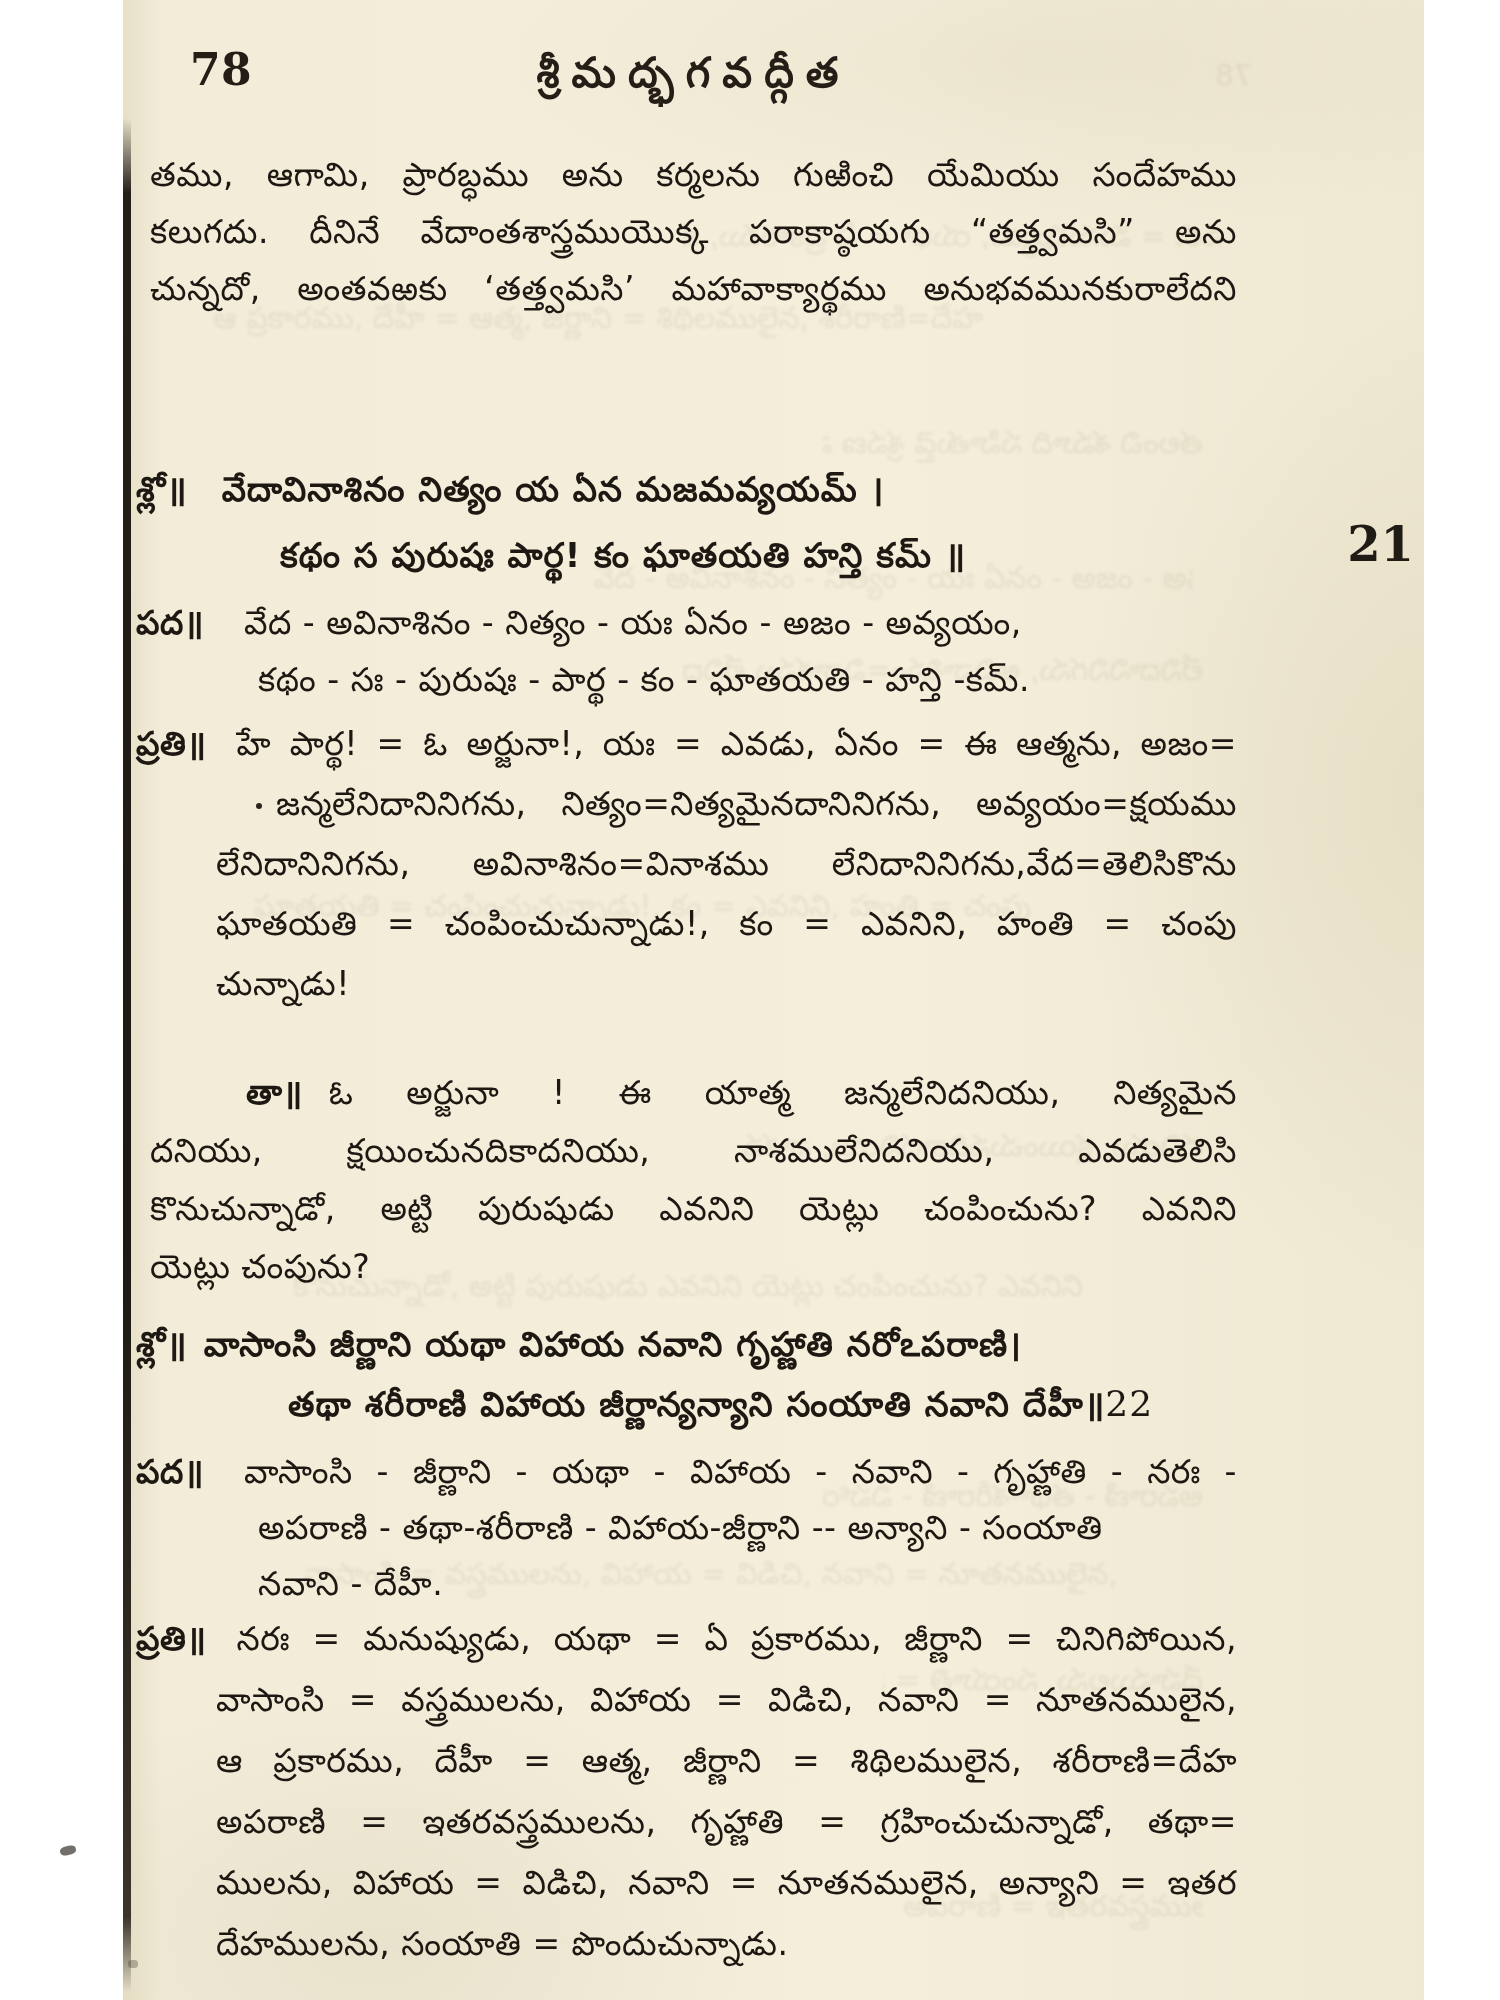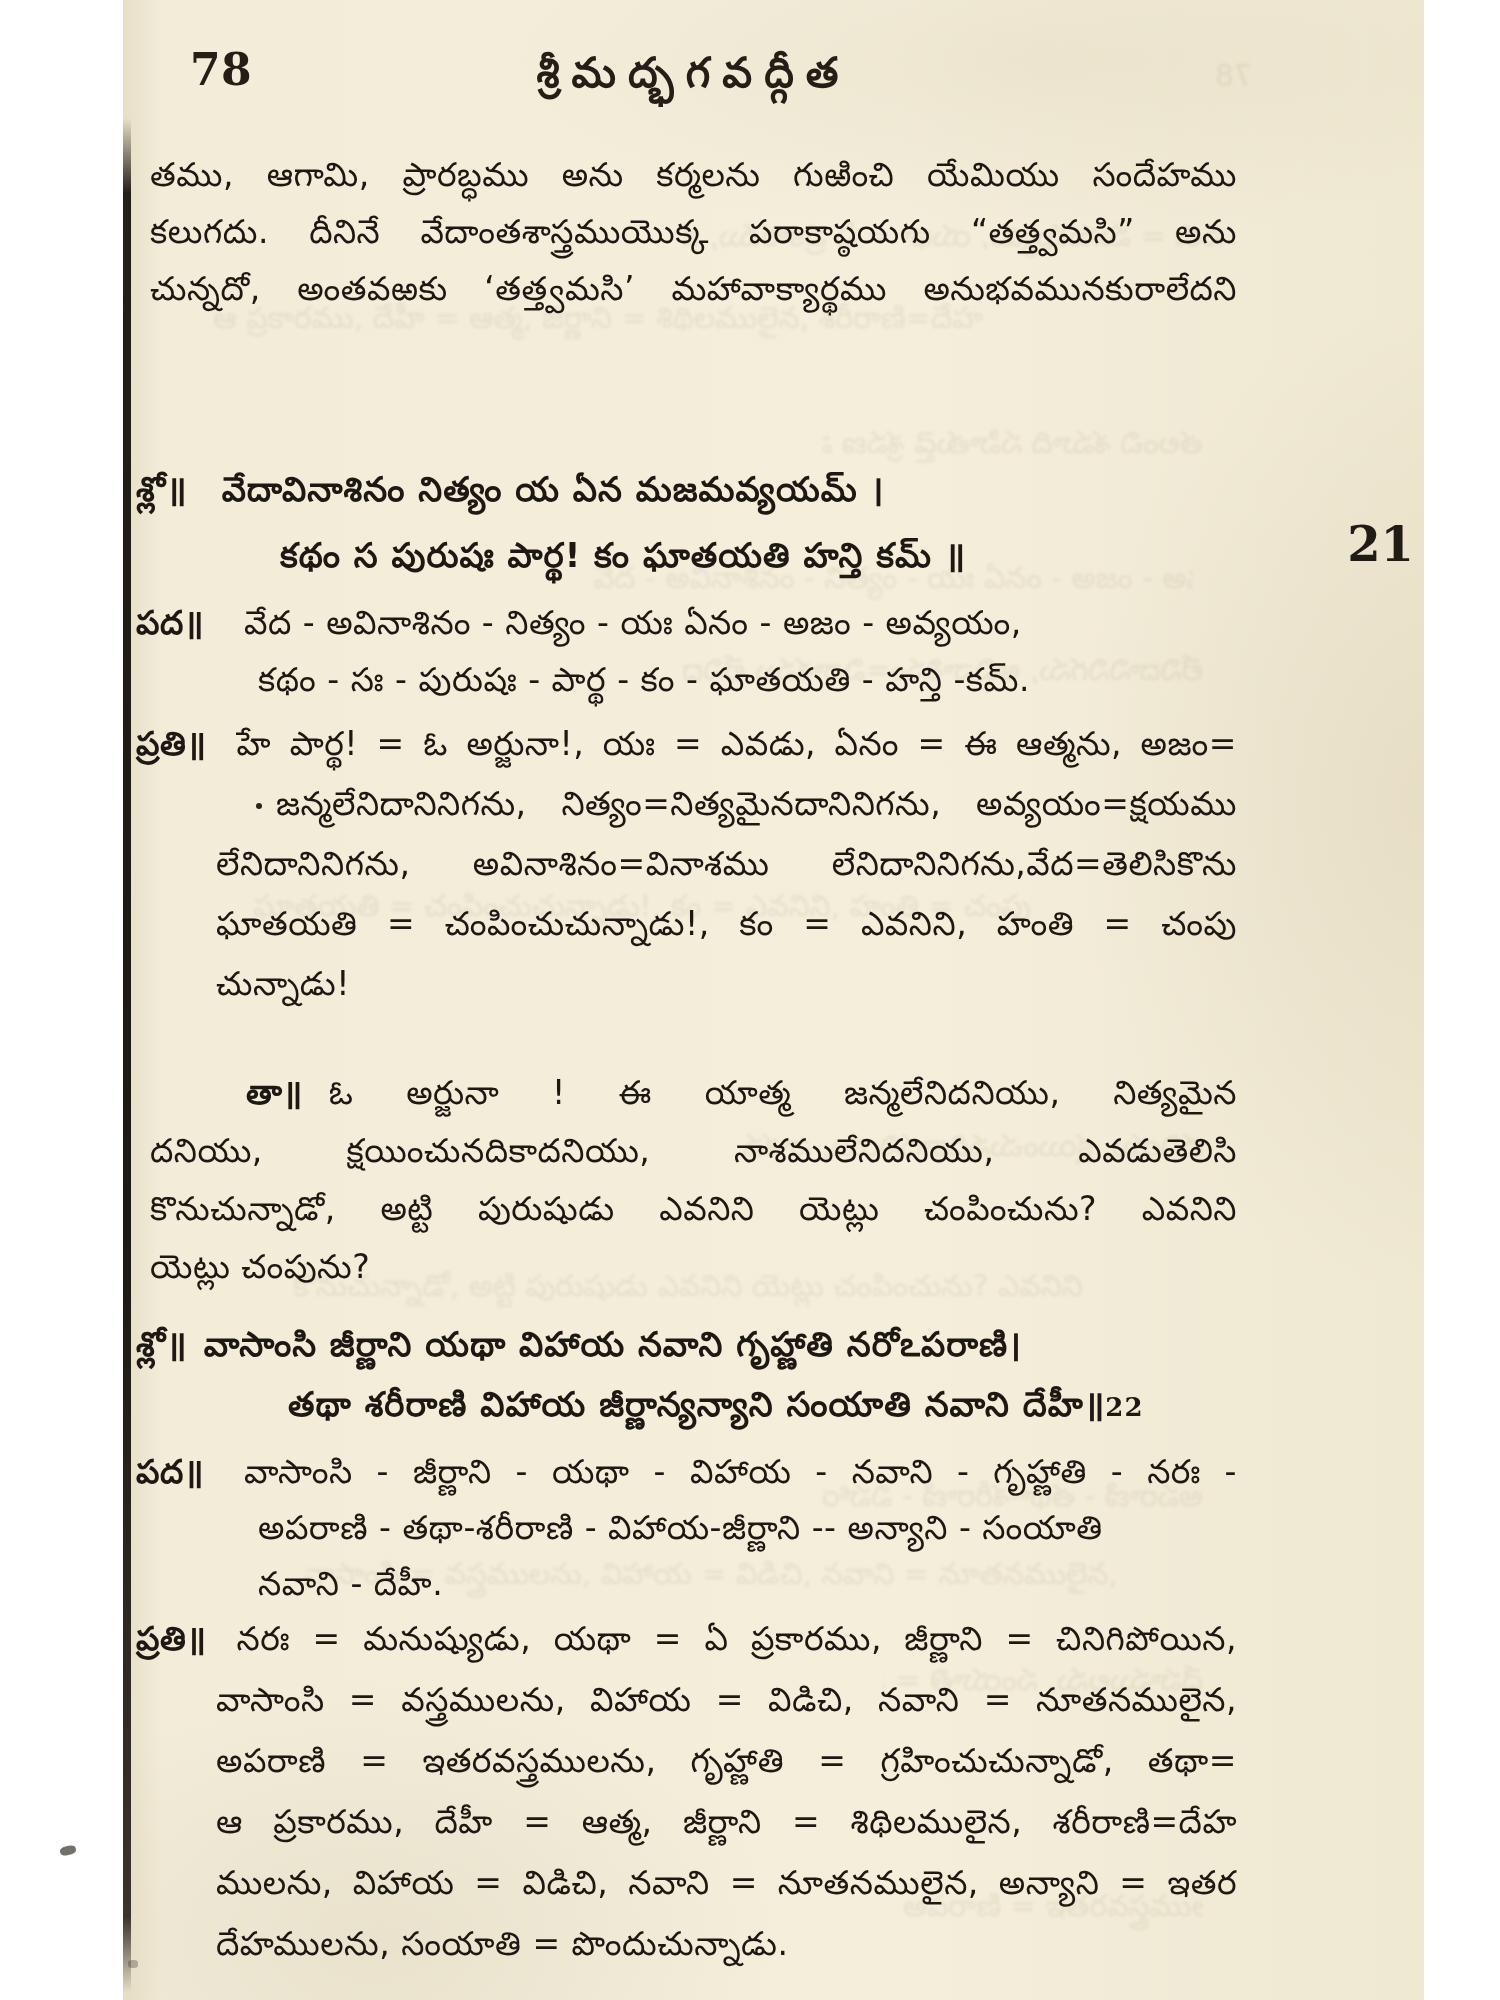--- a/index.html
+++ b/index.html
@@ -43,21 +43,21 @@
   .sh22{top:1314px;}
   .sh22 .tline{line-height:60px;}
   .shlabel{display:inline-block;margin-left:-14px;margin-right:34px;font-weight:bold;}
   .sh-ind2-21{padding-left:130px;}
   .sh-ind1-22{margin-right:16px;}
   .sh-ind2-22{padding-left:138px;}
   .versenum{
     position:absolute;top:516px;right:10px;
     font-family:"DejaVu Serif",serif;font-size:48px;font-weight:bold;color:#211b15;
   }
-  .inlinenum{font-family:"DejaVu Serif",serif;font-size:26px;font-weight:bold;}
+  .inlinenum{font-family:"DejaVu Serif",serif;font-size:36px;font-weight:normal;}
   
   .pada21{top:594px;}
   .pada21 .tline{line-height:57px;}
   .pada22{top:1444px;}
   .pada22 .tline{line-height:56px;}
   .padalabel{display:inline-block;margin-left:-14px;margin-right:40px;font-weight:bold;}
   .pada-cont{padding-left:108px;}
   
   .prati21{top:714px;}
   .prati21 .tline{line-height:60px;}
@@ -161,22 +161,22 @@
       </div>
       <div class="tline pada-cont">అపరాణి - తథా-శరీరాణి - విహాయ-జీర్ణాని -- అన్యాని - సంయాతి</div>
       <div class="tline pada-cont">నవాని - దేహీ.</div>
     </div>
 
     <div class="sec prati22">
       <div class="tline jl">
         <span class="pratilabel">ప్రతి॥</span><span>నరః = మనుష్యుడు, యథా = ఏ ప్రకారము, జీర్ణాని = చినిగిపోయిన,</span>
       </div>
       <div class="tline jl prati-cont">వాసాంసి = వస్త్రములను, విహాయ = విడిచి, నవాని = నూతనములైన,</div>
+      <div class="tline jl prati-cont">ఆ ప్రకారము, దేహీ = ఆత్మ, జీర్ణాని = శిథిలములైన, శరీరాణి=దేహ</div>
       <div class="tline jl prati-cont">అపరాణి = ఇతరవస్త్రములను, గృహ్ణాతి = గ్రహించుచున్నాడో, తథా=</div>
-      <div class="tline jl prati-cont">ఆ ప్రకారము, దేహీ = ఆత్మ, జీర్ణాని = శిథిలములైన, శరీరాణి=దేహ</div>
       <div class="tline jl prati-cont">ములను, విహాయ = విడిచి, నవాని = నూతనములైన, అన్యాని = ఇతర</div>
       <div class="tline prati-cont">దేహములను, సంయాతి = పొందుచున్నాడు.</div>
     </div>
 
   </div>
 
   <div class="smudge" style="left:60px;top:1846px;width:16px;height:9px;transform:rotate(-12deg);opacity:.75;"></div>
   <div class="smudge" style="left:128px;top:1960px;width:10px;height:8px;opacity:.35;"></div>
 
 </div>

